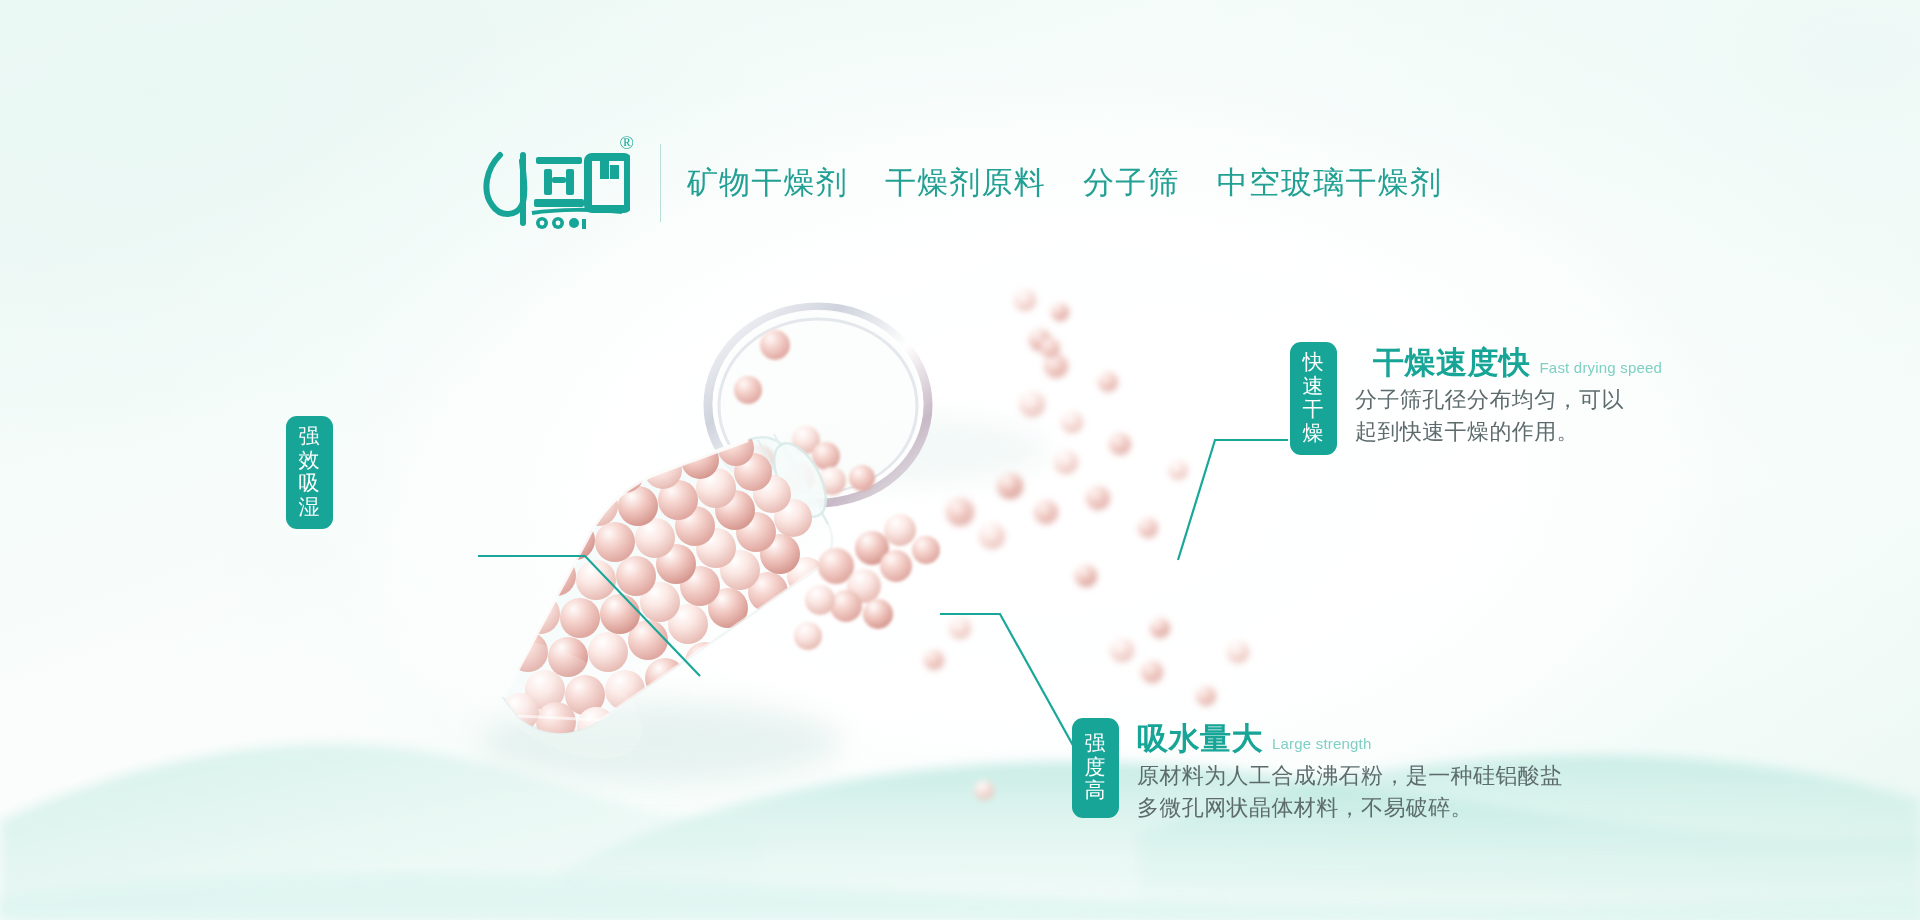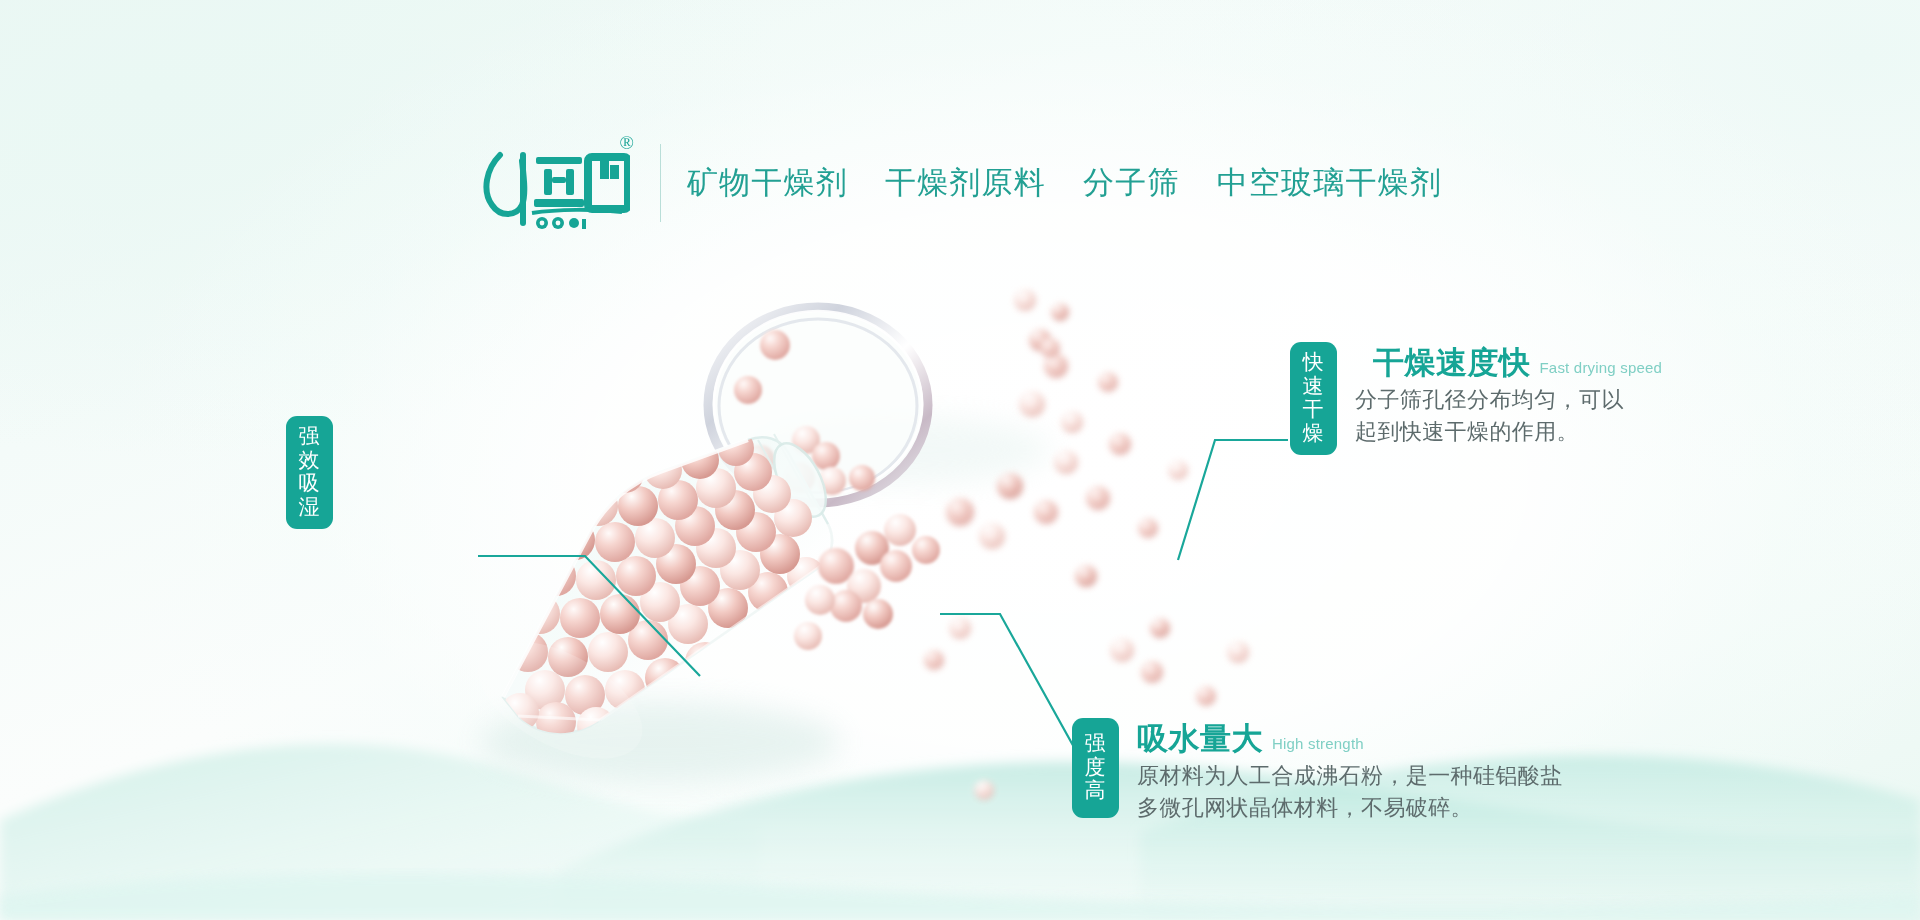--- a/index.html
+++ b/index.html
@@ -380,20 +380,20 @@
 
   <div class="callout" id="callout-strength">
     <div class="badge">
       <b>强</b>
       <b>度</b>
       <b>高</b>
     </div>
     <div class="co-body">
       <div class="co-heads">
         <span class="co-title">吸水量大</span>
-        <span class="co-sub">High strength</span>
+        <span class="co-sub">Large strength</span>
       </div>
       <div class="co-desc">原材料为人工合成沸石粉，是一种硅铝酸盐
 多微孔网状晶体材料，不易破碎。</div>
     </div>
   </div>
 
 </div>
 
 </body></html>

